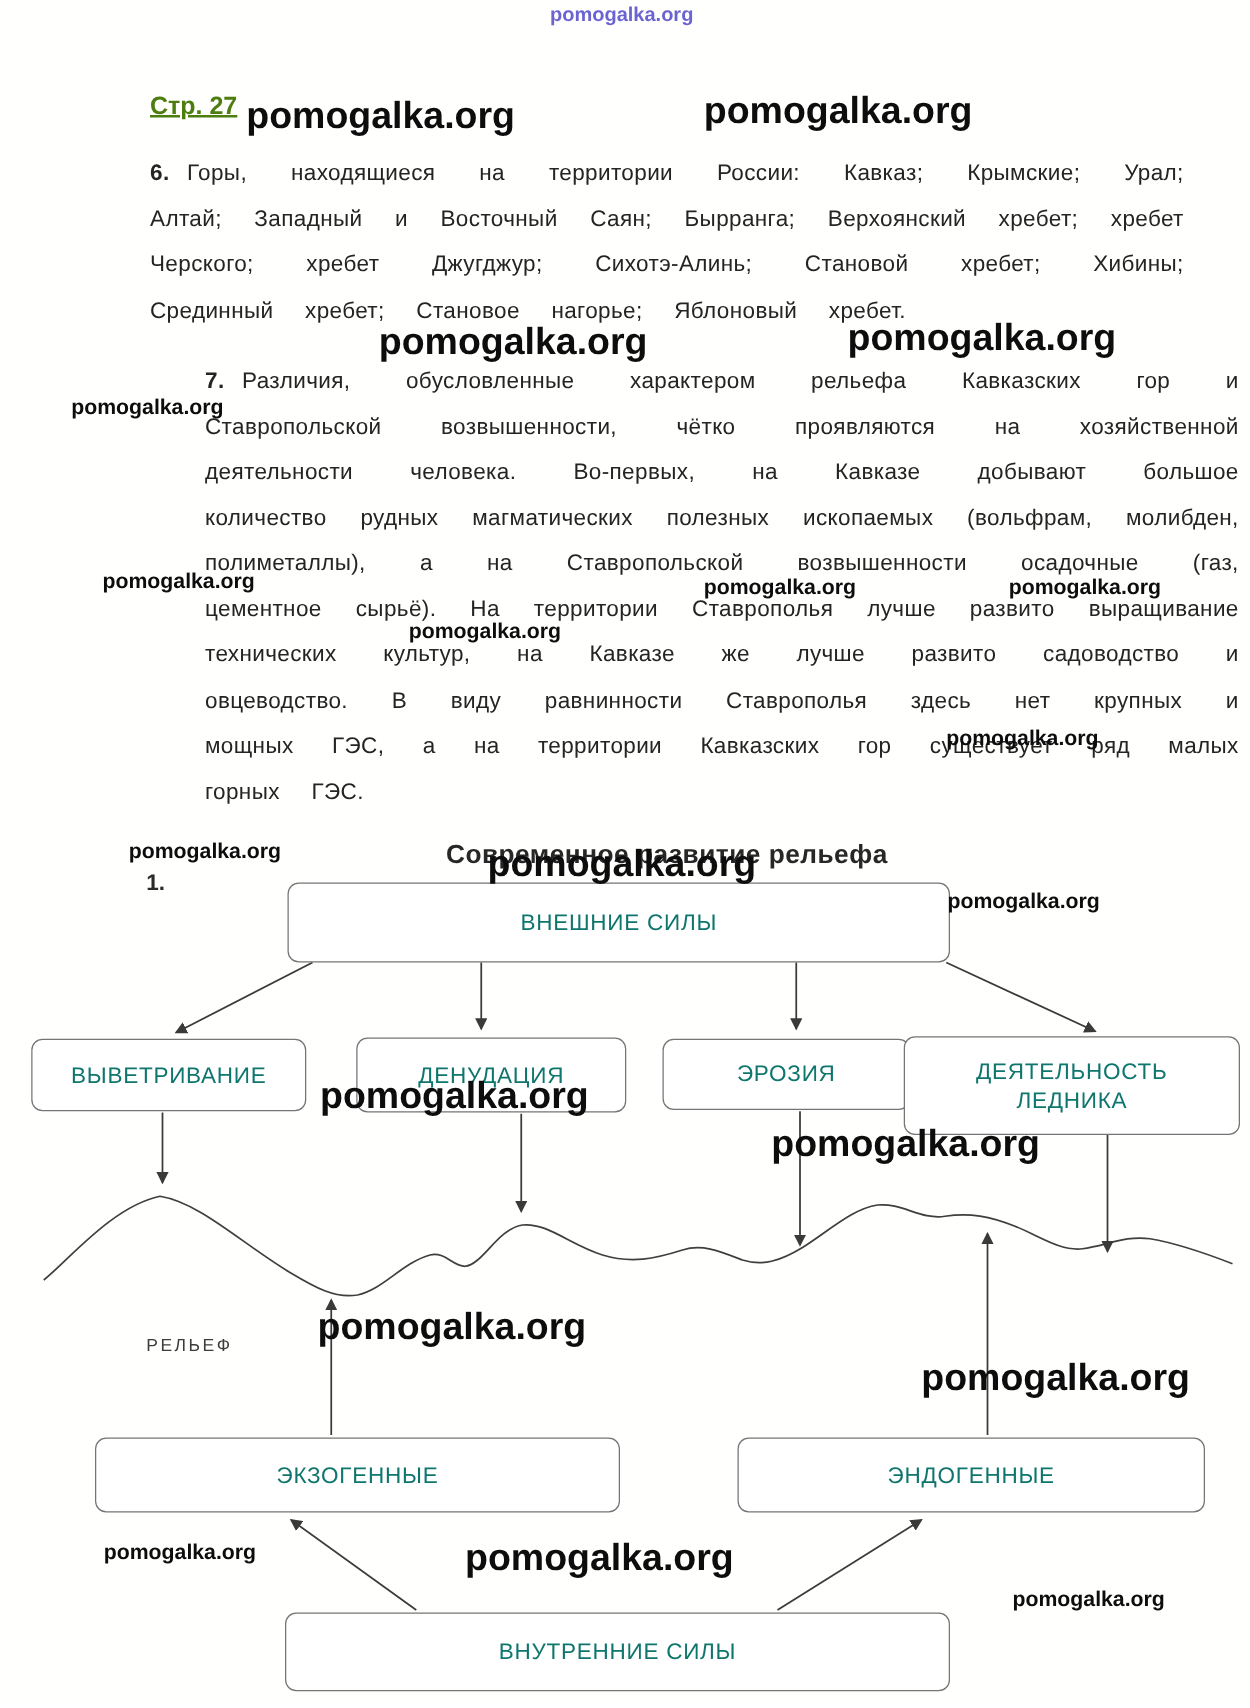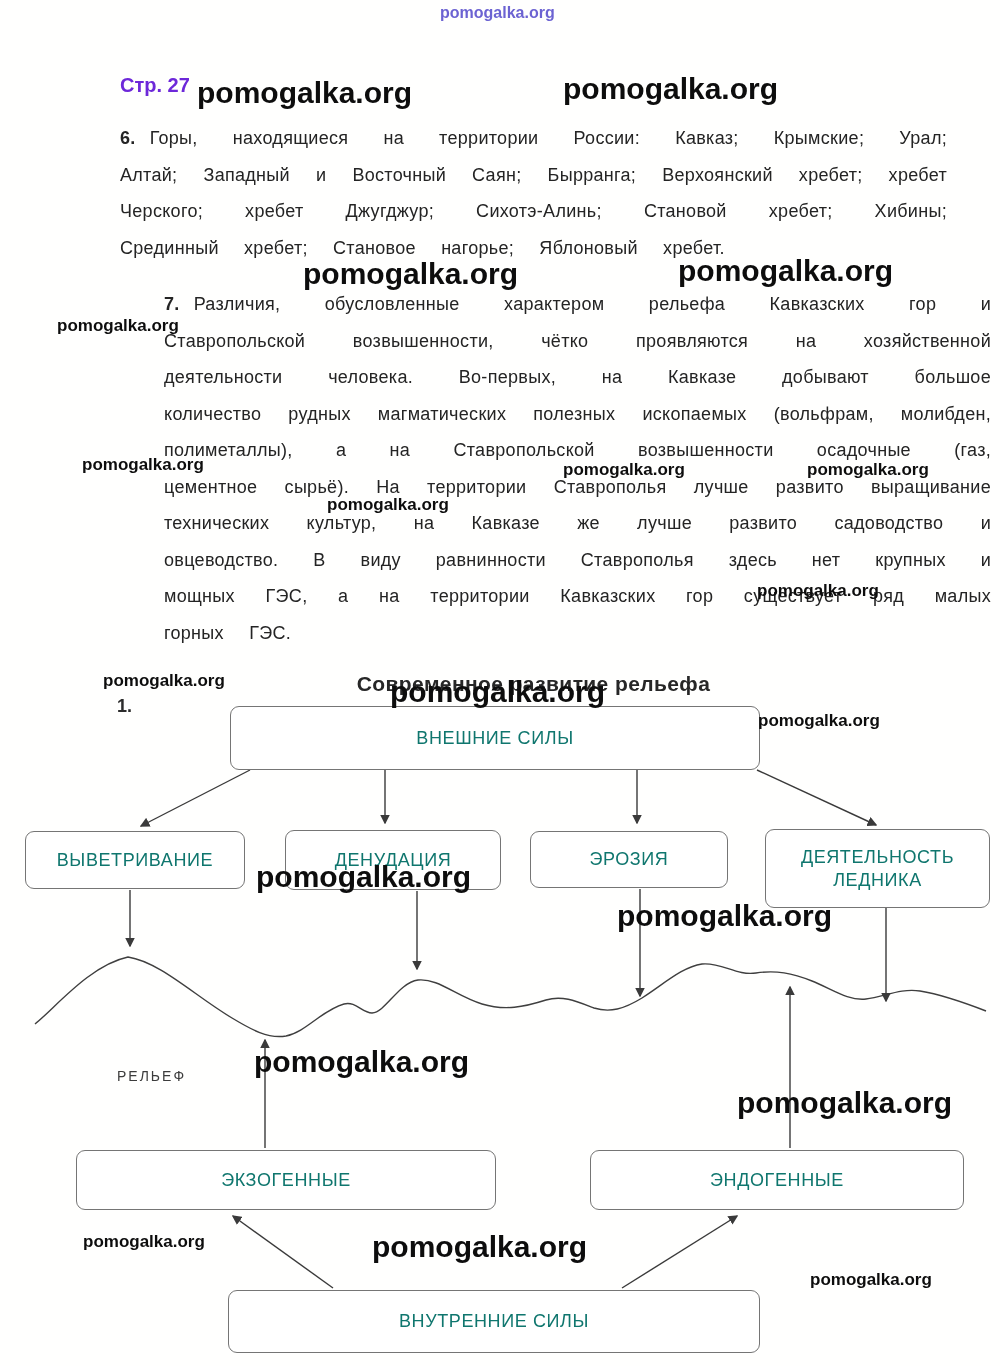--- a/index.html
+++ b/index.html
@@ -10,21 +10,21 @@
     position: relative;
   }
   .page {
     position: relative; width: 1000px; height: 1366px;
     background: #fffffe; overflow: hidden; color: #222;
   }
 
   
   .page-label {
     position: absolute; left: 120px; top: 74px;
-    font-size: 20px; font-weight: bold; color: #6d28d9;
+    font-size: 20px; font-weight: bold; color: #4d7c0f; text-decoration: underline;
   }
   .para {
     position: absolute; left: 120px; width: 827px;
     font-size: 18px; line-height: 36.5px; color: #242424;
     text-align: justify; letter-spacing: 0.3px; word-spacing: 20px;
     z-index: 2;
   }
   .para .num { font-weight: bold; margin-right: 14px; }
   #para6 { top: 120px; }
   #para7 { top: 286px; margin-left: 44px; }
@@ -49,21 +49,21 @@
     border: 1.5px solid #757575; border-radius: 9px;
     display: flex; align-items: center; justify-content: center;
     text-align: center; font-size: 18px; color: #0f766e;
     letter-spacing: 0.6px; line-height: 23px; z-index: 4;
     padding: 4px 10px;
   }
   #box-external   { left: 230px; top: 706px;  width: 530px; height: 64px; }
   #box-weathering { left: 25px;  top: 831px;  width: 220px; height: 58px; }
   #box-denudation { left: 285px; top: 830px;  width: 216px; height: 60px; }
   #box-erosion    { left: 530px; top: 831px;  width: 198px; height: 57px; }
-  #box-glacier    { left: 765px; top: 829px;  width: 225px; height: 79px; text-align: center; }
+  #box-glacier    { left: 723px; top: 829px;  width: 269px; height: 79px; text-align: center; }
   #box-exogenous  { left: 76px;  top: 1150px; width: 420px; height: 60px; }
   #box-endogenous { left: 590px; top: 1150px; width: 374px; height: 60px; }
   #box-internal   { left: 228px; top: 1290px; width: 532px; height: 63px; }
 
   
   .overlay {
     position: absolute; left: 0; top: 0; width: 1000px; height: 1366px;
     z-index: 3; pointer-events: none;
   }
 

